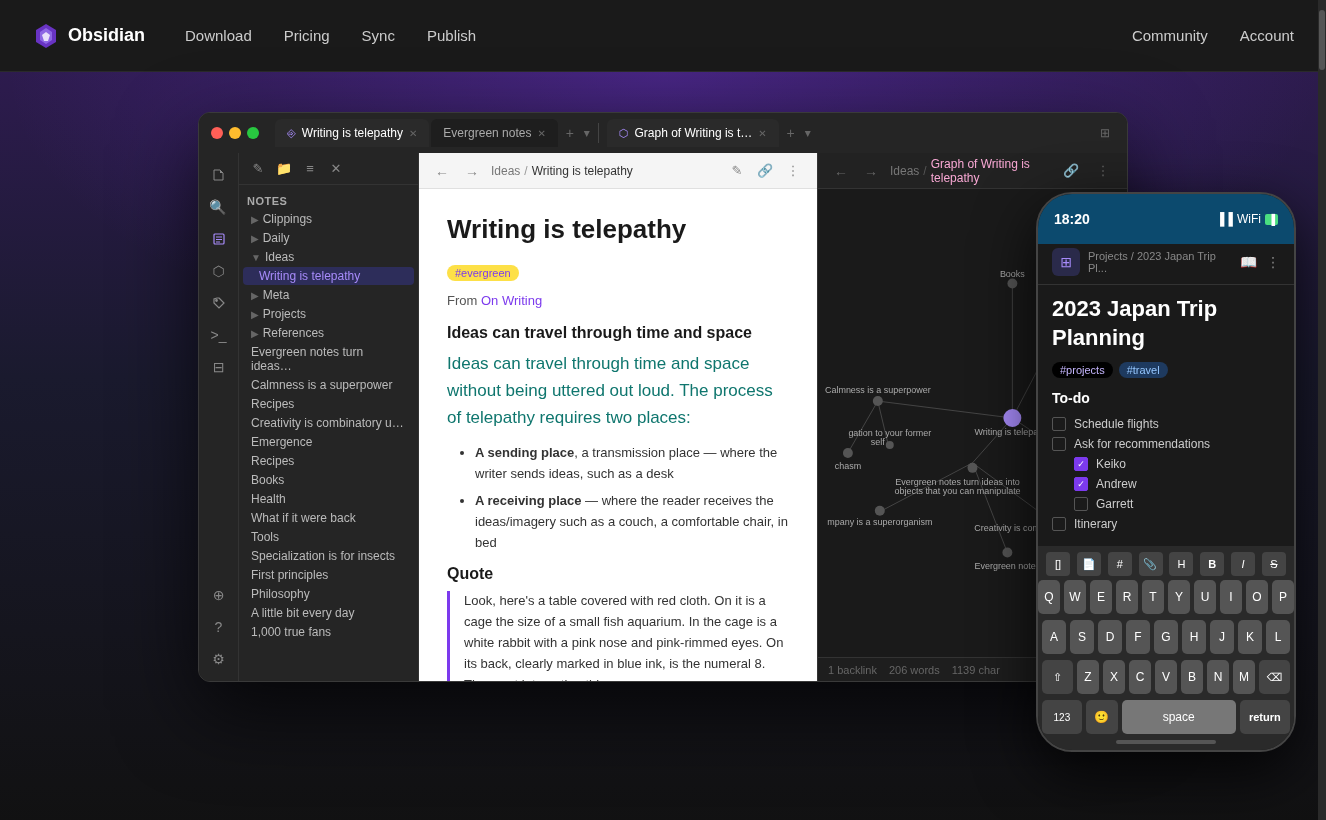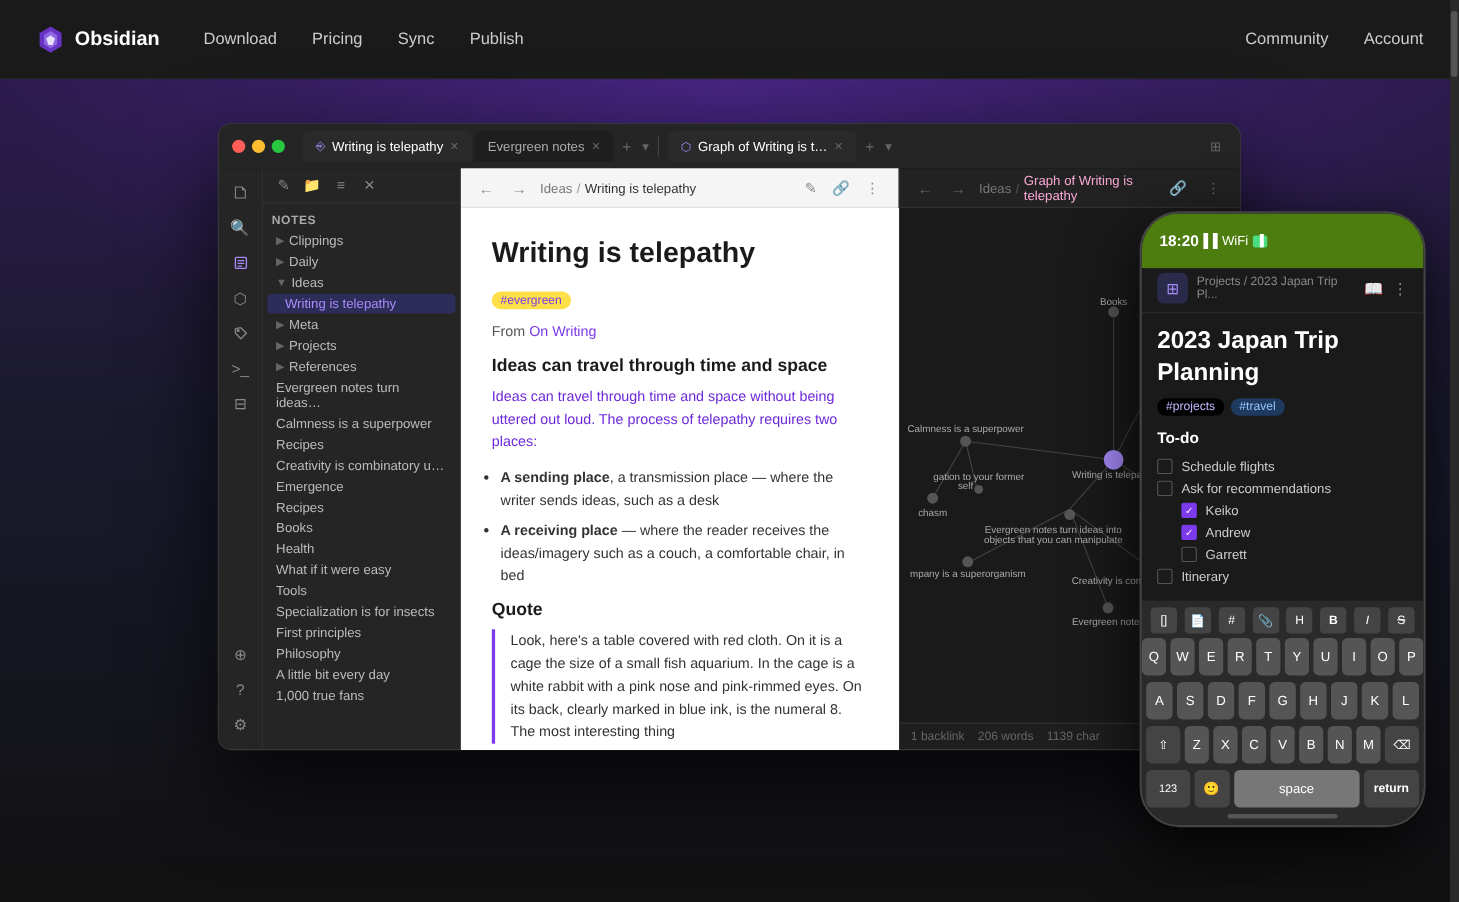--- a/index.html
+++ b/index.html
@@ -319,27 +319,27 @@
     }
     .doc-from a { color: #7c3aed; text-decoration: none; }
     .doc-h2 {
       font-size: 16px;
       font-weight: 700;
       color: #1a1a1a;
       margin-bottom: 8px;
       margin-top: 4px;
     }
     .doc-p {
-      font-size: 13px;
-      color: #6d28d9;
+      font-size: 17px;
+      color: #0f766e;
       line-height: 1.6;
       margin-bottom: 12px;
     }
     .doc-ul {
-      margin: 0 0 12px 8px;
+      margin: 0 0 12px 28px;
     }
     .doc-li {
       font-size: 13px;
       color: #333;
       line-height: 1.6;
       margin-bottom: 6px;
     }
     .doc-li b { font-weight: 700; }
     .doc-quote-label {
       font-size: 16px;
@@ -419,24 +419,25 @@
       background: #1a1a1a;
       border-radius: 36px;
       border: 2px solid #444;
       box-shadow: 0 20px 60px rgba(0,0,0,0.8);
       overflow: hidden;
       display: flex;
       flex-direction: column;
     }
     .phone-notch-area {
       height: 50px;
-      background: #4d7c0f;
+      background: #0c4a6e;
       display: flex;
       align-items: center;
       padding: 8px 16px;
+      justify-content: space-between;
       flex-shrink: 0;
     }
     .phone-time {
       font-size: 14px;
       font-weight: 600;
       color: #fff;
     }
     .phone-status-icons {
       display: flex;
       align-items: center;
@@ -774,21 +775,21 @@
           <div class="tree-item">
             <span>Recipes</span>
           </div>
           <div class="tree-item">
             <span>Books</span>
           </div>
           <div class="tree-item">
             <span>Health</span>
           </div>
           <div class="tree-item">
-            <span>What if it were easy</span>
+            <span>What if it were back</span>
           </div>
           <div class="tree-item">
             <span>Tools</span>
           </div>
           <div class="tree-item">
             <span>Specialization is for insects</span>
           </div>
           <div class="tree-item">
             <span>First principles</span>
           </div>

